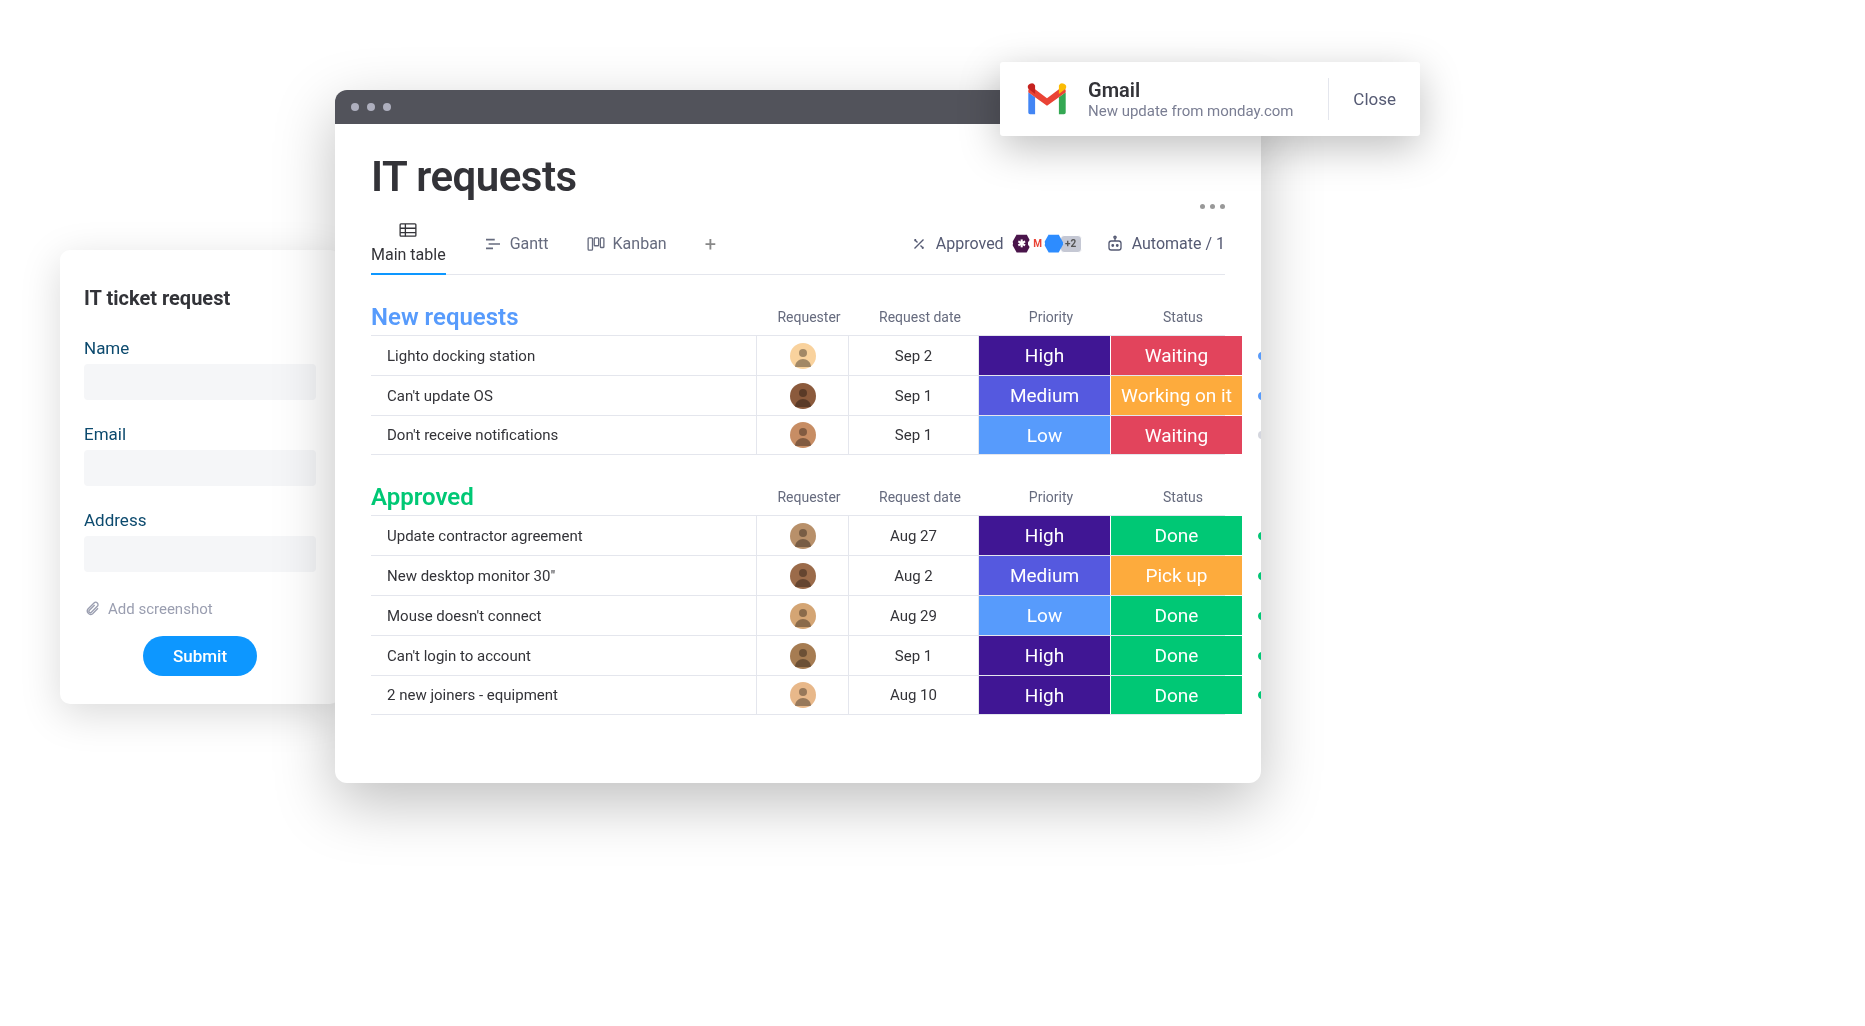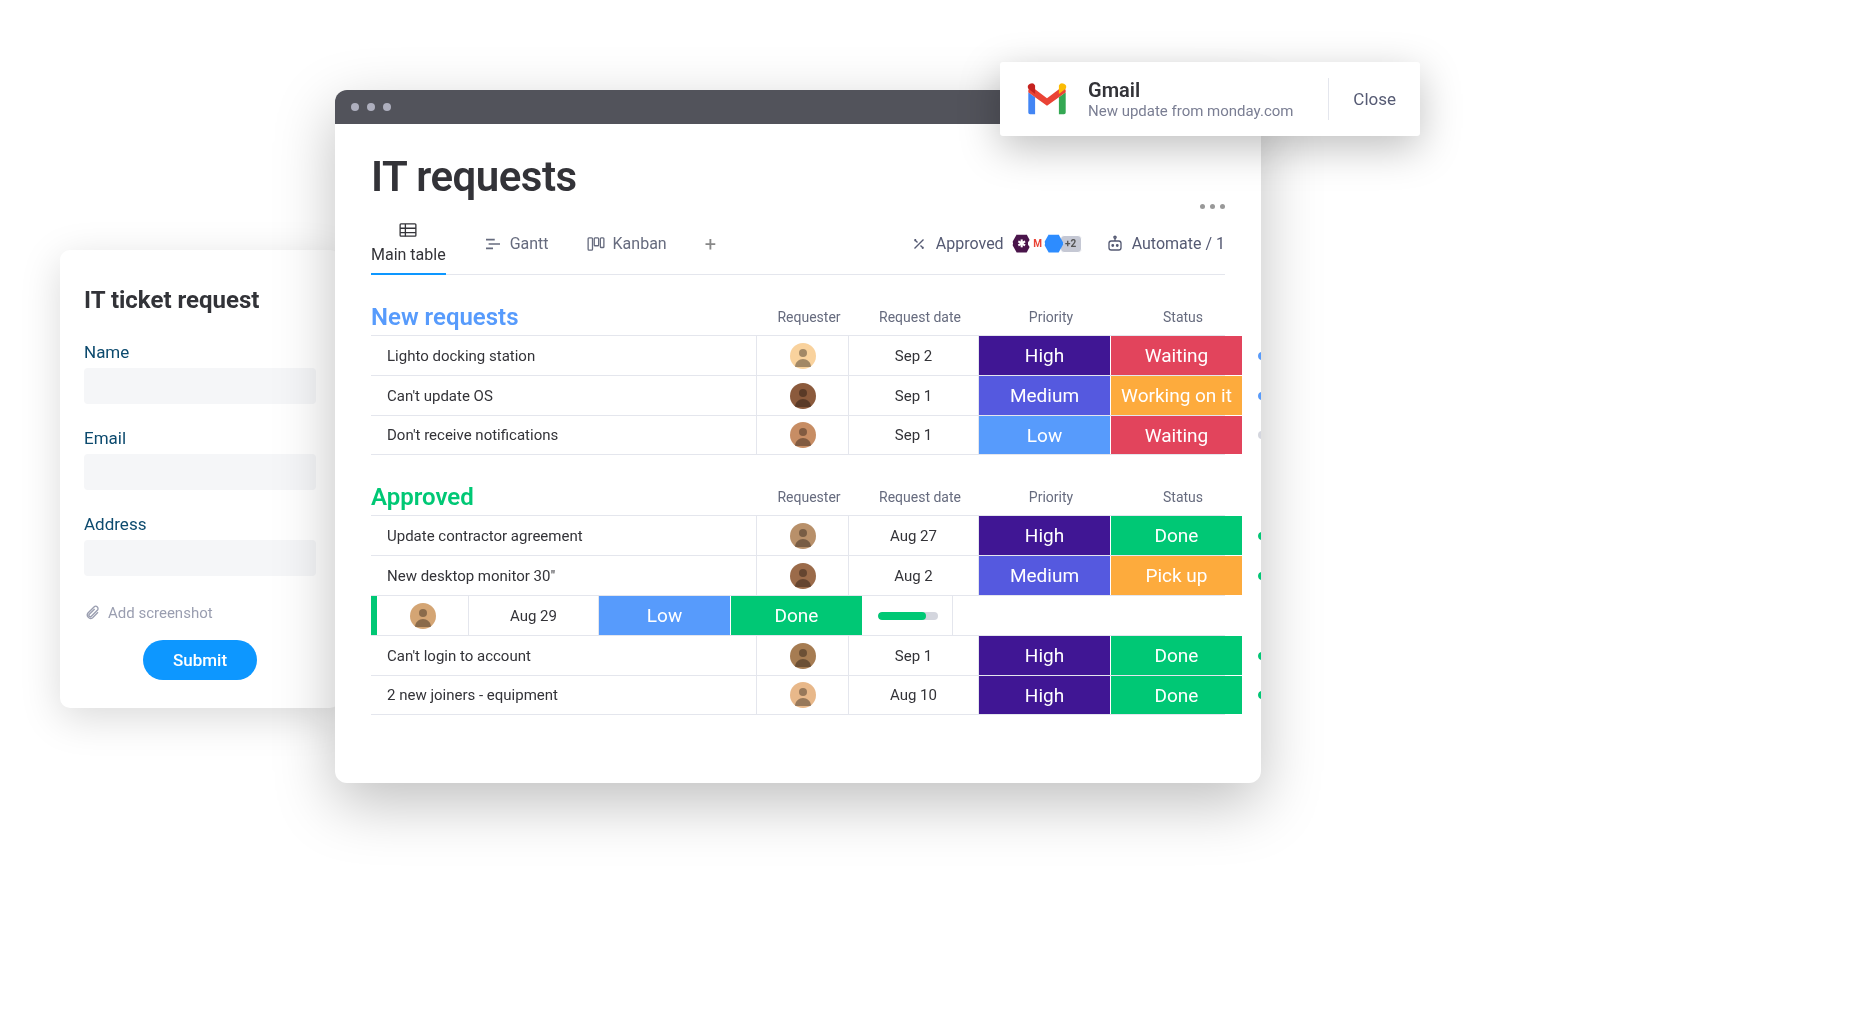--- a/index.html
+++ b/index.html
@@ -1,20 +1,20 @@
 <!DOCTYPE html>
 <html><head>
 <meta charset="utf-8">
 <style>
   * { box-sizing: border-box; margin: 0; padding: 0; font-family: -apple-system, BlinkMacSystemFont, "Segoe UI", Roboto, Helvetica, Arial, sans-serif; }
   body { width: 1865px; height: 1026px; background: #fff; position: relative; }
 
   
   .form-card { position: absolute; left: 60px; top: 250px; width: 280px; background: #fff; border-radius: 10px; box-shadow: 0 10px 40px rgba(0,0,0,0.15); padding: 36px 24px 28px; }
-  .form-title { font-size: 24px; font-weight: 700; color: #323338; margin-bottom: 28px; }
+  .form-title { font-size: 20px; font-weight: 700; color: #323338; margin-bottom: 28px; }
   .form-field-label { font-size: 17px; color: #0c4a6e; margin-bottom: 6px; }
   .form-input { width: 100%; height: 36px; background: #f5f6f8; border: none; border-radius: 4px; margin-bottom: 24px; padding: 0 10px; font-size: 15px; }
   .add-screenshot { display: flex; align-items: center; gap: 8px; color: #9a9eb0; font-size: 15px; margin-top: 4px; }
   .clip-icon { width: 16px; height: 16px; }
   .submit-btn { background: #0d97ff; color: #fff; border: none; border-radius: 22px; padding: 10px 30px; font-size: 17px; font-weight: 500; cursor: pointer; margin-top: 18px; margin-left: auto; margin-right: auto; display: block; }
 
   
   .window { position: absolute; left: 335px; top: 90px; width: 926px; background: #fff; border-radius: 12px; box-shadow: 0 20px 60px rgba(0,0,0,0.25); overflow: hidden; }
   .titlebar { height: 34px; background: #52535b; display: flex; align-items: center; padding: 0 16px; gap: 8px; }
   .tb-dot { width: 8px; height: 8px; background: #aeafbe; border-radius: 50%; }
@@ -293,20 +293,21 @@
             <div class="cell tag" style="background: rgb(253, 171, 61);">Pick up</div>
             <div class="cell sla">
               <div class="sla-track">
                 <div class="sla-fill" style="width: 100%; background: rgb(0, 200, 117);"></div>
               </div>
             </div>
             <div class="cell end"></div>
           </div>
           <div class="row">
             <div class="row-bar green"></div>
+            <div class="cell name">Mouse doesn't connect</div>
             <div class="cell requester">
               <div class="avatar" style="background: rgb(212, 165, 116);">
                 <svg width="26" height="26" viewBox="0 0 26 26">
                   <circle cx="13" cy="10" r="4" fill="rgba(0,0,0,0.35)"></circle>
                   <path d="M5 24c0-5 4-8 8-8s8 3 8 8" fill="rgba(0,0,0,0.35)"></path>
                 </svg>
               </div>
             </div>
             <div class="cell date">Aug 29</div>
             <div class="cell tag" style="background: rgb(87, 155, 252);">Low</div>

